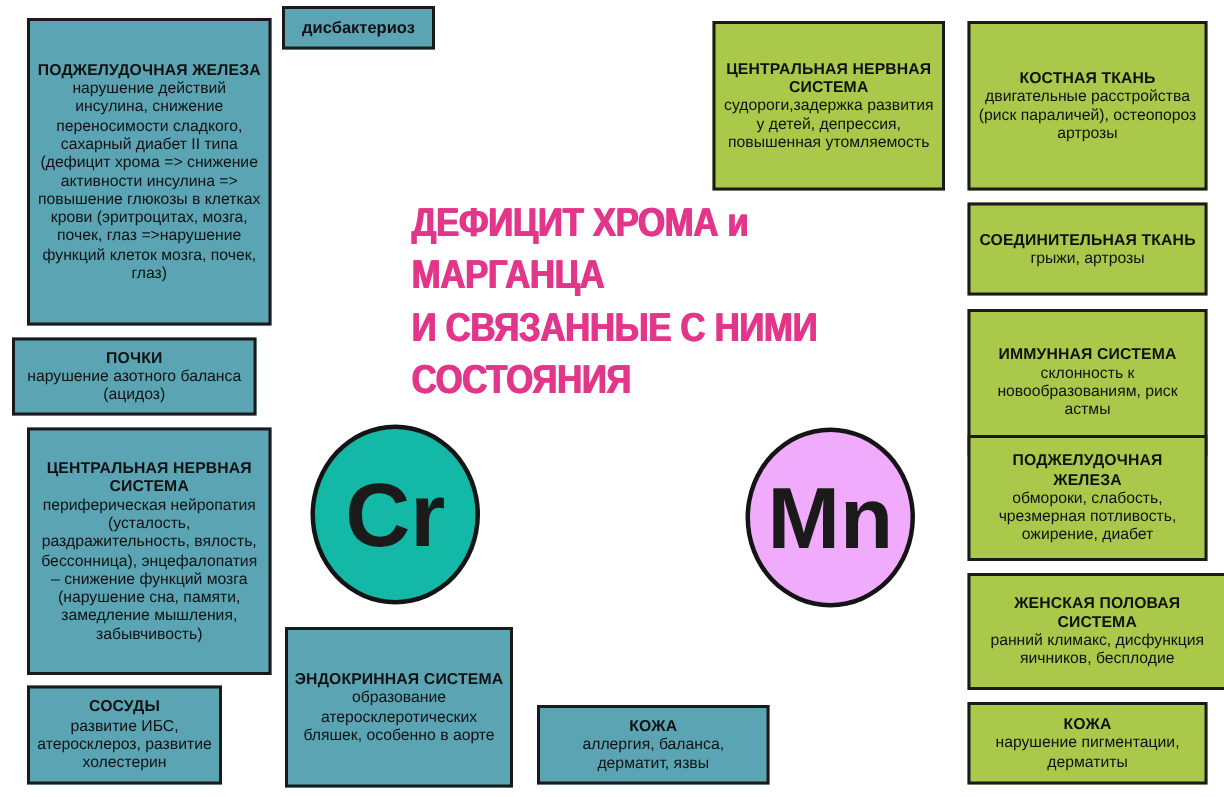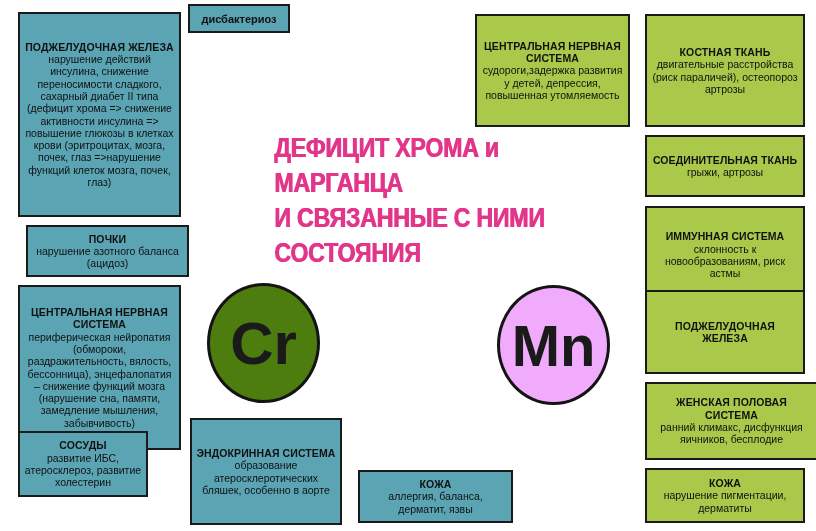--- a/index.html
+++ b/index.html
@@ -60,21 +60,21 @@
     box-sizing: border-box;
     border: 3px solid #141414;
     border-radius: 50%;
     display: flex;
     align-items: center;
     justify-content: center;
     font-weight: bold;
     color: #1a1a1a;
     font-family: "Liberation Sans", sans-serif;
   }
-  .circle.cr { background: #4d7c0f; }
+  .circle.cr { background: #14b8a6; }
   .circle.mn { background: #f0abfc; }
 
   #headline {
     position: absolute;
     color: #e2368a;
     font-family: "Liberation Sans", sans-serif;
     font-weight: bold;
     font-style: normal;
     font-size: 27px;
     line-height: 1.30;
@@ -89,31 +89,31 @@
 </head>
 <body>
 
 <div id="canvas">
 
   <div class="box teal" style="left:18px; top:12px; width:163px; height:205px;">
     <div class="title">ПОДЖЕЛУДОЧНАЯ ЖЕЛЕЗА</div>
     <div class="body">нарушение действий инсулина, снижение переносимости сладкого, сахарный диабет II типа (дефицит хрома  =&gt; снижение активности инсулина =&gt; повышение глюкозы в клетках крови (эритроцитах, мозга, почек, глаз =&gt;нарушение функций клеток мозга, почек, глаз)</div>
   </div>
 
-  <div class="box teal" style="left:26px; top:225px; width:163px; height:52px;">
+  <div class="box teal" style="left:8px; top:225px; width:163px; height:52px;">
     <div class="title">ПОЧКИ</div>
     <div class="body">нарушение азотного баланса (ацидоз)</div>
   </div>
 
   <div class="box teal" style="left:18px; top:285px; width:163px; height:165px;">
     <div class="title">ЦЕНТРАЛЬНАЯ НЕРВНАЯ СИСТЕМА</div>
-    <div class="body">периферическая нейропатия (обмороки, раздражительность, вялость, бессонница), энцефалопатия – снижение функций мозга (нарушение сна, памяти, замедление мышления, забывчивость)</div>
+    <div class="body">периферическая нейропатия (усталость, раздражительность, вялость, бессонница), энцефалопатия – снижение функций мозга (нарушение сна, памяти, замедление мышления, забывчивость)</div>
   </div>
 
-  <div class="box teal" style="left:18px; top:431px; width:130px; height:66px;">
+  <div class="box teal" style="left:18px; top:457px; width:130px; height:66px;">
     <div class="title">СОСУДЫ</div>
     <div class="body">развитие ИБС, атеросклероз, развитие холестерин</div>
   </div>
 
   <div class="chip" style="left:188px; top:4px; width:102px; height:29px;">
     <span>дисбактериоз</span>
   </div>
 
   <div class="box teal" style="left:190px; top:418px; width:152px; height:107px;">
     <div class="title">ЭНДОКРИННАЯ СИСТЕМА</div>
@@ -140,20 +140,21 @@
     <div class="body">двигательные расстройства (риск параличей), остеопороз артрозы</div>
   </div>
 
   <div class="box green" style="left:645px; top:206px; width:160px; height:98px;">
     <div class="title">ИММУННАЯ СИСТЕМА</div>
     <div class="body">склонность к новообразованиям, риск астмы</div>
   </div>
 
   <div class="box green" style="left:645px; top:290px; width:160px; height:84px;">
     <div class="title">ПОДЖЕЛУДОЧНАЯ ЖЕЛЕЗА</div>
+    <div class="body">обмороки, слабость, чрезмерная потливость, ожирение, диабет</div>
   </div>
 
   <div class="box green" style="left:645px; top:382px; width:173px; height:78px;">
     <div class="title">ЖЕНСКАЯ ПОЛОВАЯ СИСТЕМА</div>
     <div class="body">ранний климакс, дисфункция яичников, бесплодие</div>
   </div>
 
   <div class="box green" style="left:645px; top:468px; width:160px; height:55px;">
     <div class="title">КОЖА</div>
     <div class="body">нарушение пигментации, дерматиты</div>

